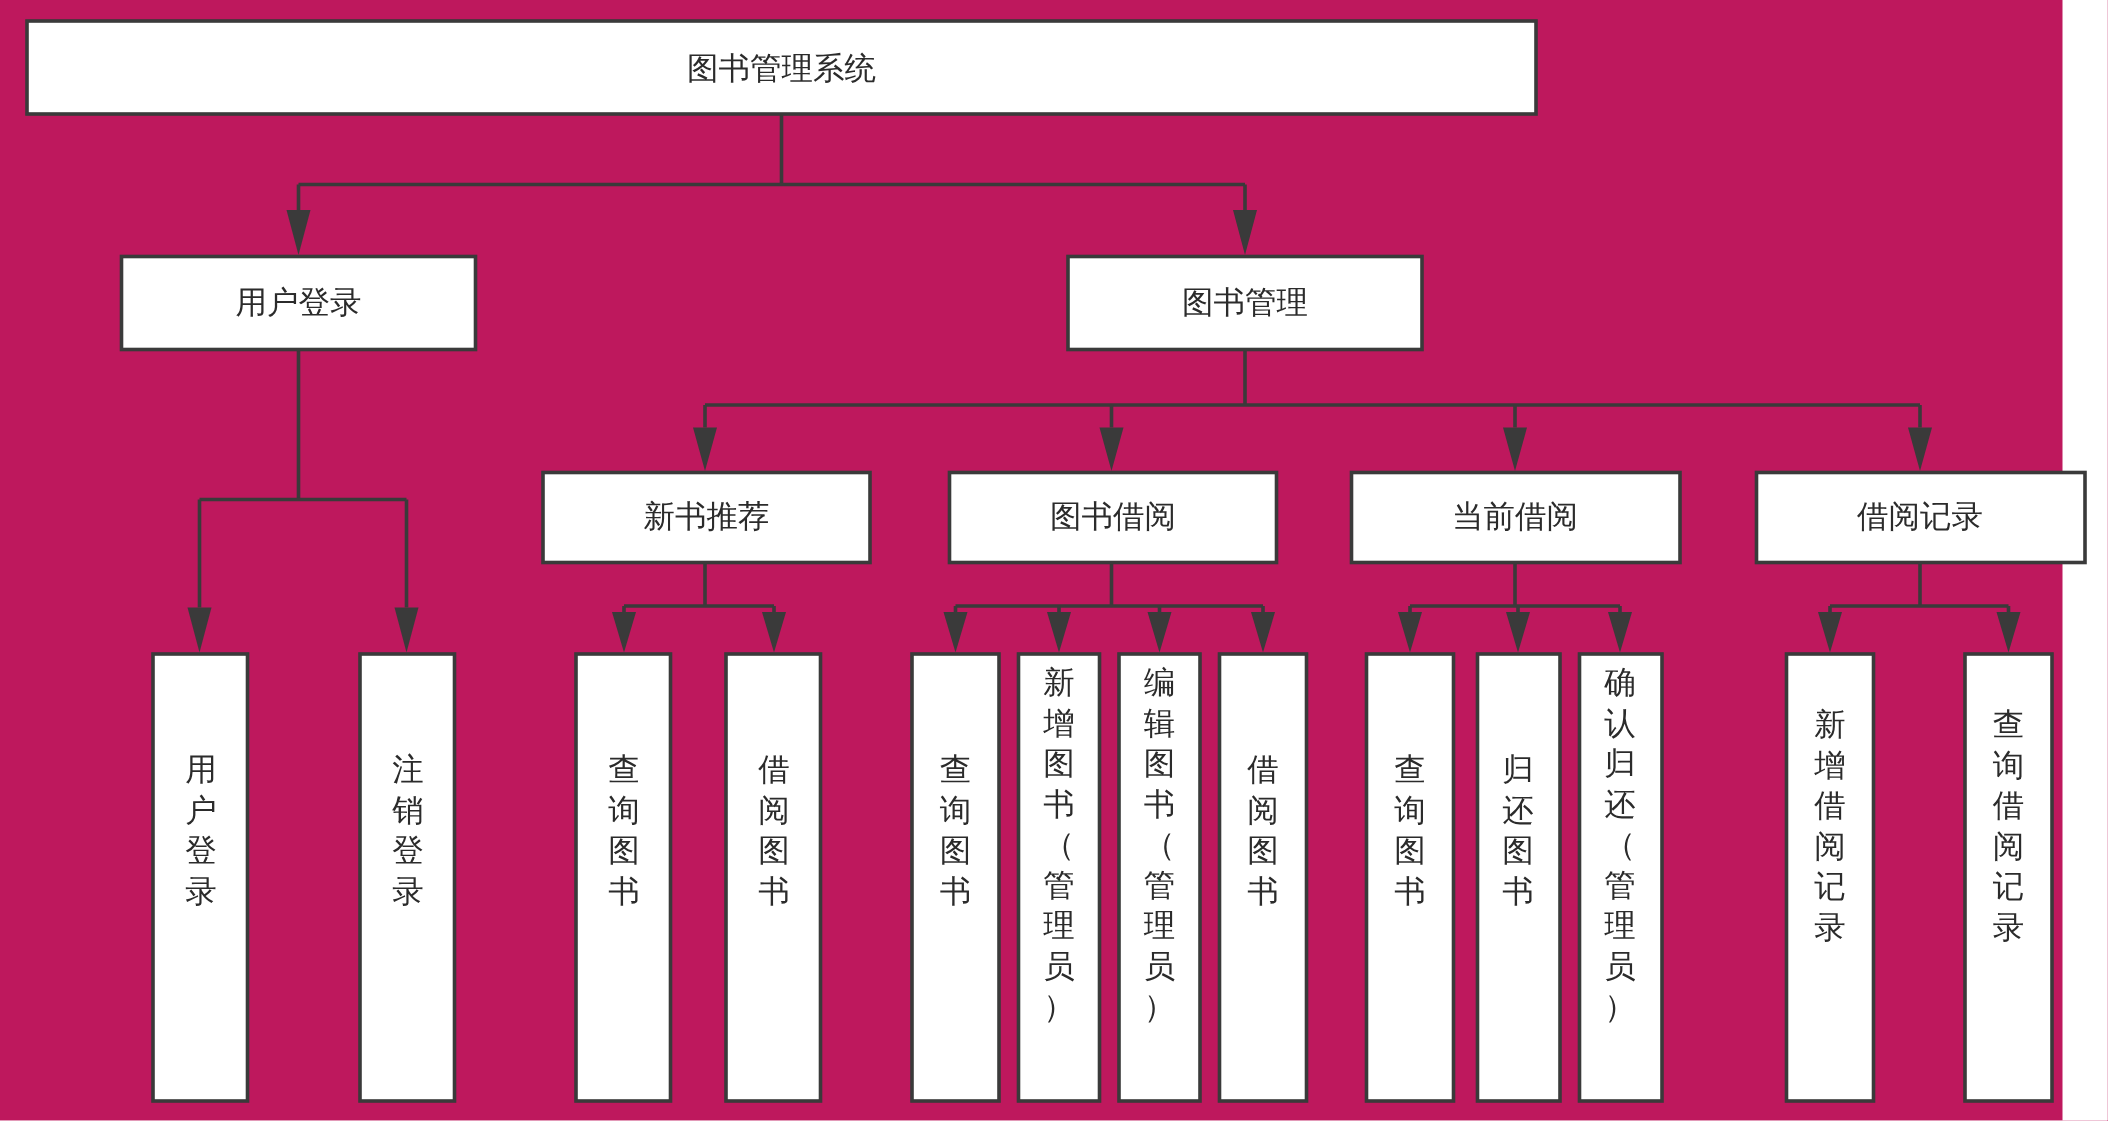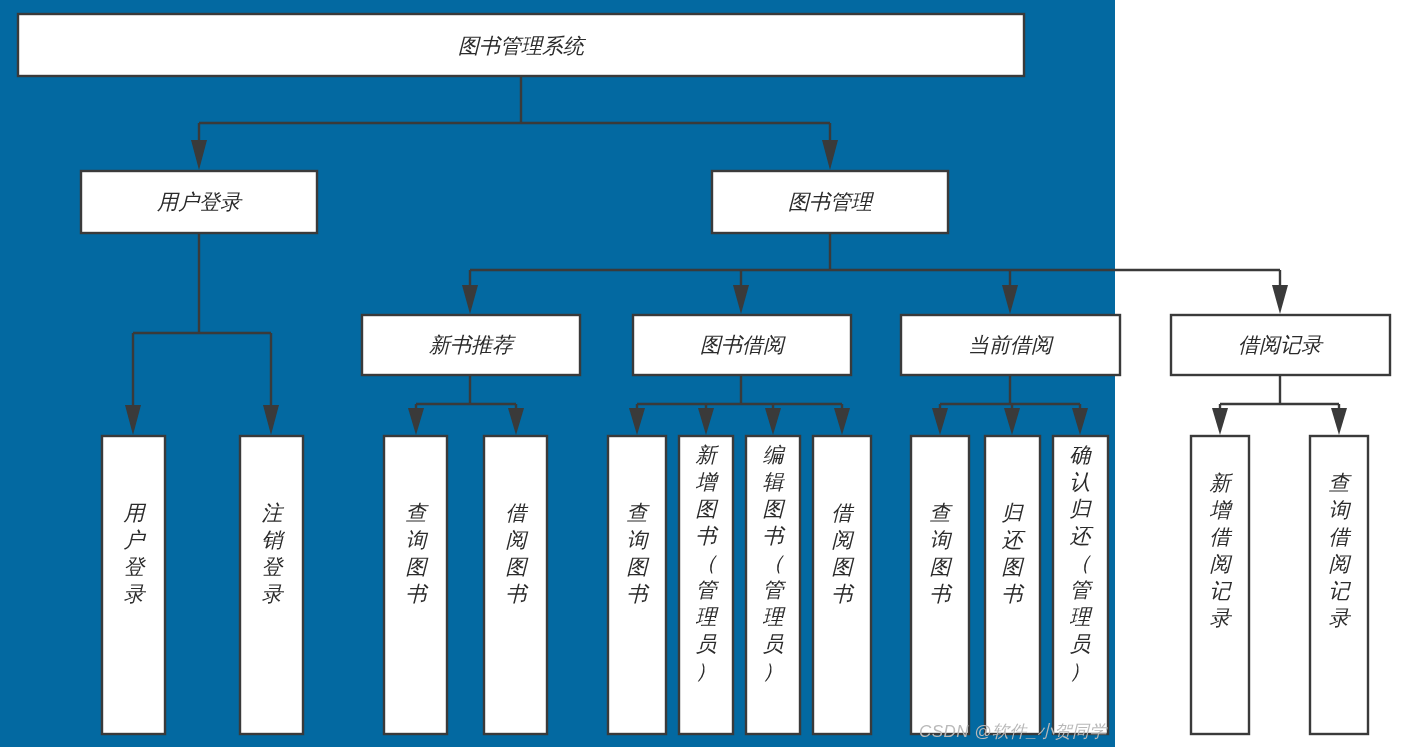--- a/index.html
+++ b/index.html
@@ -8,24 +8,23 @@
     background: #ffffff;
   }
   body {
     width: 1405px;
     height: 747px;
     overflow: hidden;
     font-family: "Liberation Sans", "DejaVu Sans", sans-serif;
   }
   #diagram-root {
     position: relative;
-    width: 1115px;
+    width: 1375px;
     height: 747px;
-    background: #0369a1;
-    font-style: italic;
+    background: #be185d;
   }
   svg#tree-svg {
     position: absolute;
     left: 0;
     top: 0;
     width: 1405px;
     height: 747px;
     display: block;
   }
   .node-box {
@@ -232,14 +231,13 @@
       <text class="node-label-vertical" x="1220" y="490"><tspan x="1220" dy="0">新</tspan><tspan x="1220" dy="27">增</tspan><tspan x="1220" dy="27">借</tspan><tspan x="1220" dy="27">阅</tspan><tspan x="1220" dy="27">记</tspan><tspan x="1220" dy="27">录</tspan></text>
     </g>
 
     <g>
       <rect class="node-box" x="1310" y="436" width="58" height="298"></rect>
       <text class="node-label-vertical" x="1339" y="490"><tspan x="1339" dy="0">查</tspan><tspan x="1339" dy="27">询</tspan><tspan x="1339" dy="27">借</tspan><tspan x="1339" dy="27">阅</tspan><tspan x="1339" dy="27">记</tspan><tspan x="1339" dy="27">录</tspan></text>
     </g>
 
   </svg>
 
-  <div class="watermark">CSDN @软件_小贺同学</div>
 </div>
 
 </body></html>

